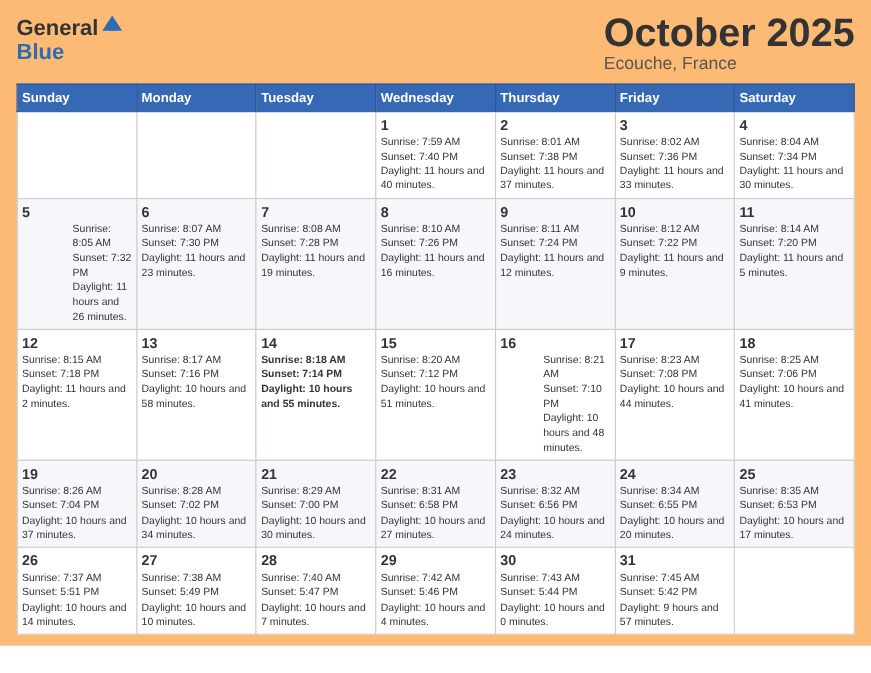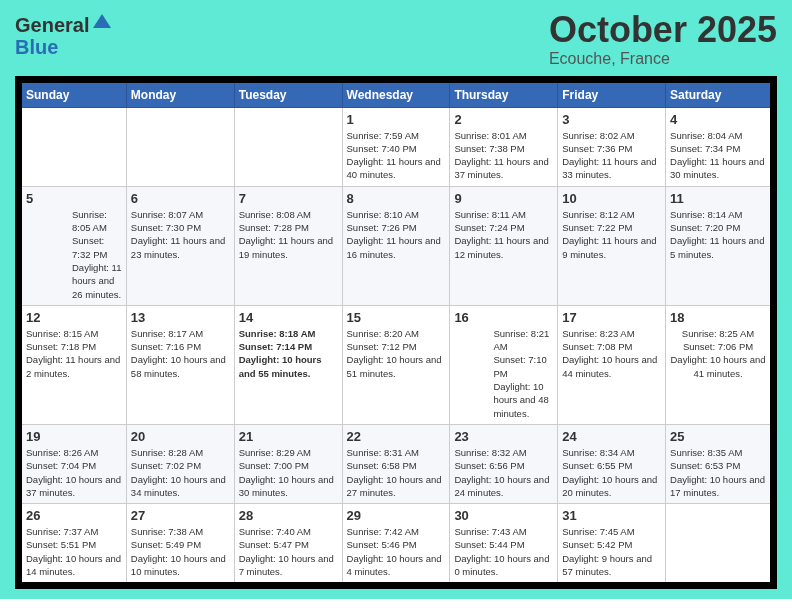--- a/index.html
+++ b/index.html
@@ -4,21 +4,21 @@
   <style>
     * { box-sizing: border-box; margin: 0; padding: 0; }
     body {
       font-family: Arial, sans-serif;
       background: #fff;
       width: 792px;
       min-height: 612px;
     }
     .page {
       width: 792px;
-      background: #5eead4;
+      background: #fdba74;
       padding: 10px 15px 10px 15px;
     }
     .header {
       display: flex;
       justify-content: space-between;
       align-items: flex-start;
       margin-bottom: 8px;
     }
     .logo {
       display: flex;
@@ -45,21 +45,21 @@
       color: #333;
       line-height: 1.1;
     }
     .location {
       font-size: 16px;
       color: #555;
     }
     .calendar {
       width: 100%;
       border-collapse: collapse;
-      border: 7px solid #000000;
+      border: 1px solid #000000;
     }
     .calendar th {
       background: #3569b5;
       color: #fff;
       font-size: 12px;
       font-weight: bold;
       padding: 5px 4px;
       text-align: left;
       border: 1px solid #2a5499;
     }
@@ -231,21 +231,21 @@
 Daylight: 10 hours and 48 minutes.</div>
           </td>
           <td>
             <div class="day-num">17</div>
             <div class="day-info" style="white-space: pre-line;">Sunrise: 8:23 AM
 Sunset: 7:08 PM
 Daylight: 10 hours and 44 minutes.</div>
           </td>
           <td>
             <div class="day-num">18</div>
-            <div class="day-info" style="white-space: pre-line; text-align: center;">Sunrise: 8:25 AM
+            <div class="day-info" style="white-space: pre-line;">Sunrise: 8:25 AM
 Sunset: 7:06 PM
 Daylight: 10 hours and 41 minutes.</div>
           </td>
         </tr>
         <tr>
           <td>
             <div class="day-num">19</div>
             <div class="day-info" style="white-space: pre-line;">Sunrise: 8:26 AM
 Sunset: 7:04 PM
 Daylight: 10 hours and 37 minutes.</div>

